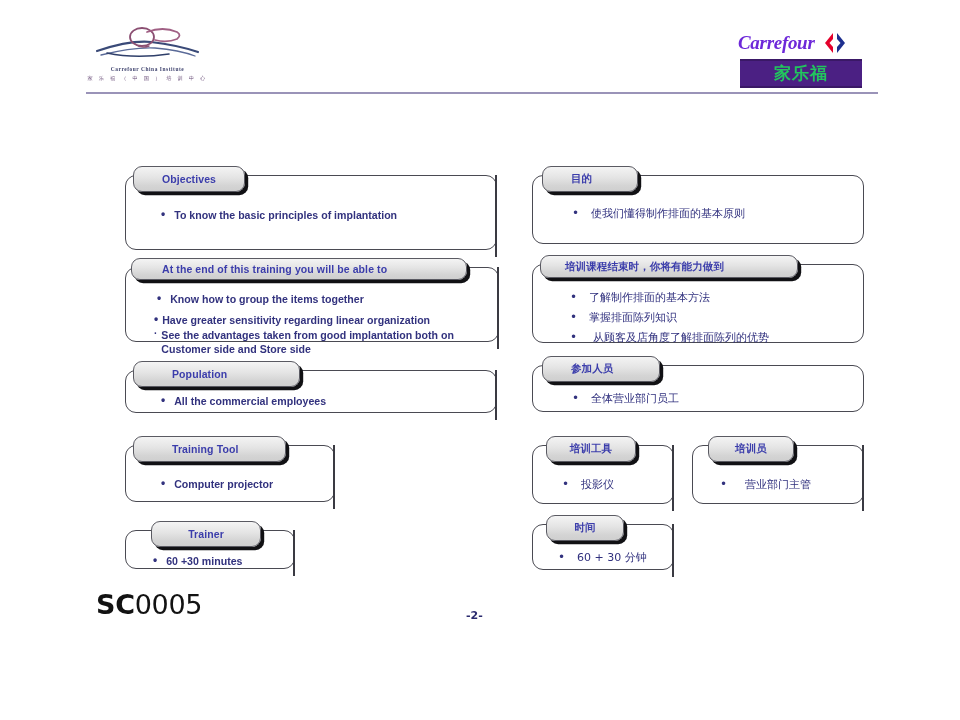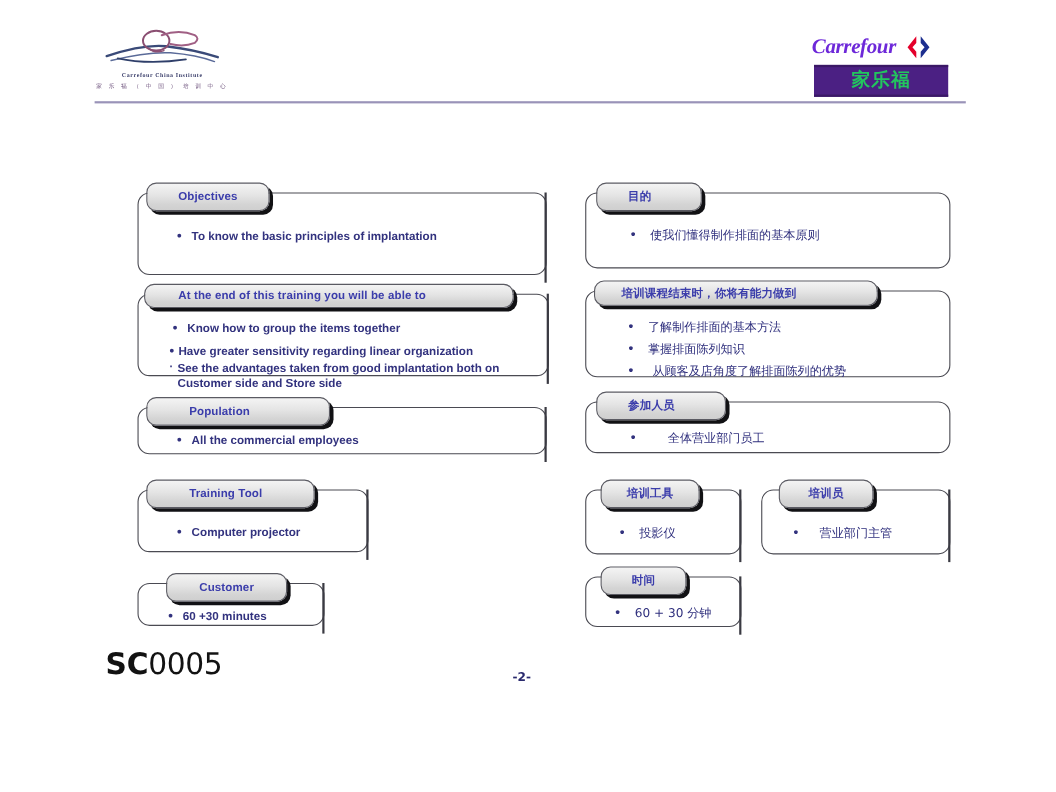--- a/index.html
+++ b/index.html
@@ -316,21 +316,21 @@
         <span class="bullet-text" style="margin-left:9px;">Computer projector</span>
       </div>
     </div>
   </div>
 
 
   <div class="panel" style="left:125px; top:521px; width:170px; height:48px;">
     <div class="panel-body"></div>
     <div class="panel-tail" style="left:168px; top:9px; height:46px;"></div>
     <div class="panel-tab" style="left:26px; width:110px;">
-      <span class="panel-tab-label">Customer</span>
+      <span class="panel-tab-label">Trainer</span>
     </div>
     <div class="panel-content" style="top:33px; padding:0 10px 0 28px;">
       <div class="bullet-row">
         <span class="bullet-dot">•</span>
         <span class="bullet-text" style="margin-left:9px;">60 +30 minutes</span>
       </div>
     </div>
   </div>
 
   <div class="panel cn" style="left:532px; top:166px; width:332px; height:78px;">
@@ -371,21 +371,21 @@
 
   <div class="panel cn" style="left:532px; top:356px; width:332px; height:56px;">
     <div class="panel-body"></div>
 
     <div class="panel-tab cn" style="left:10px; width:118px;">
       <span class="panel-tab-label" style="margin-right:auto; margin-left:14px;">参加人员</span>
     </div>
     <div class="panel-content" style="top:36px; padding:0 20px 0 40px;">
       <div class="bullet-row">
         <span class="bullet-dot">•</span>
-        <span class="bullet-text" style="margin-left:28px;">全体营业部门员工</span>
+        <span class="bullet-text" style="margin-left:12px;">全体营业部门员工</span>
       </div>
     </div>
   </div>
 
   <div class="panel cn" style="left:532px; top:436px; width:142px; height:68px;">
     <div class="panel-body"></div>
     <div class="panel-tail" style="left:140px; top:9px; height:66px;"></div>
     <div class="panel-tab cn" style="left:14px; width:90px;">
       <span class="panel-tab-label">培训工具</span>
     </div>

